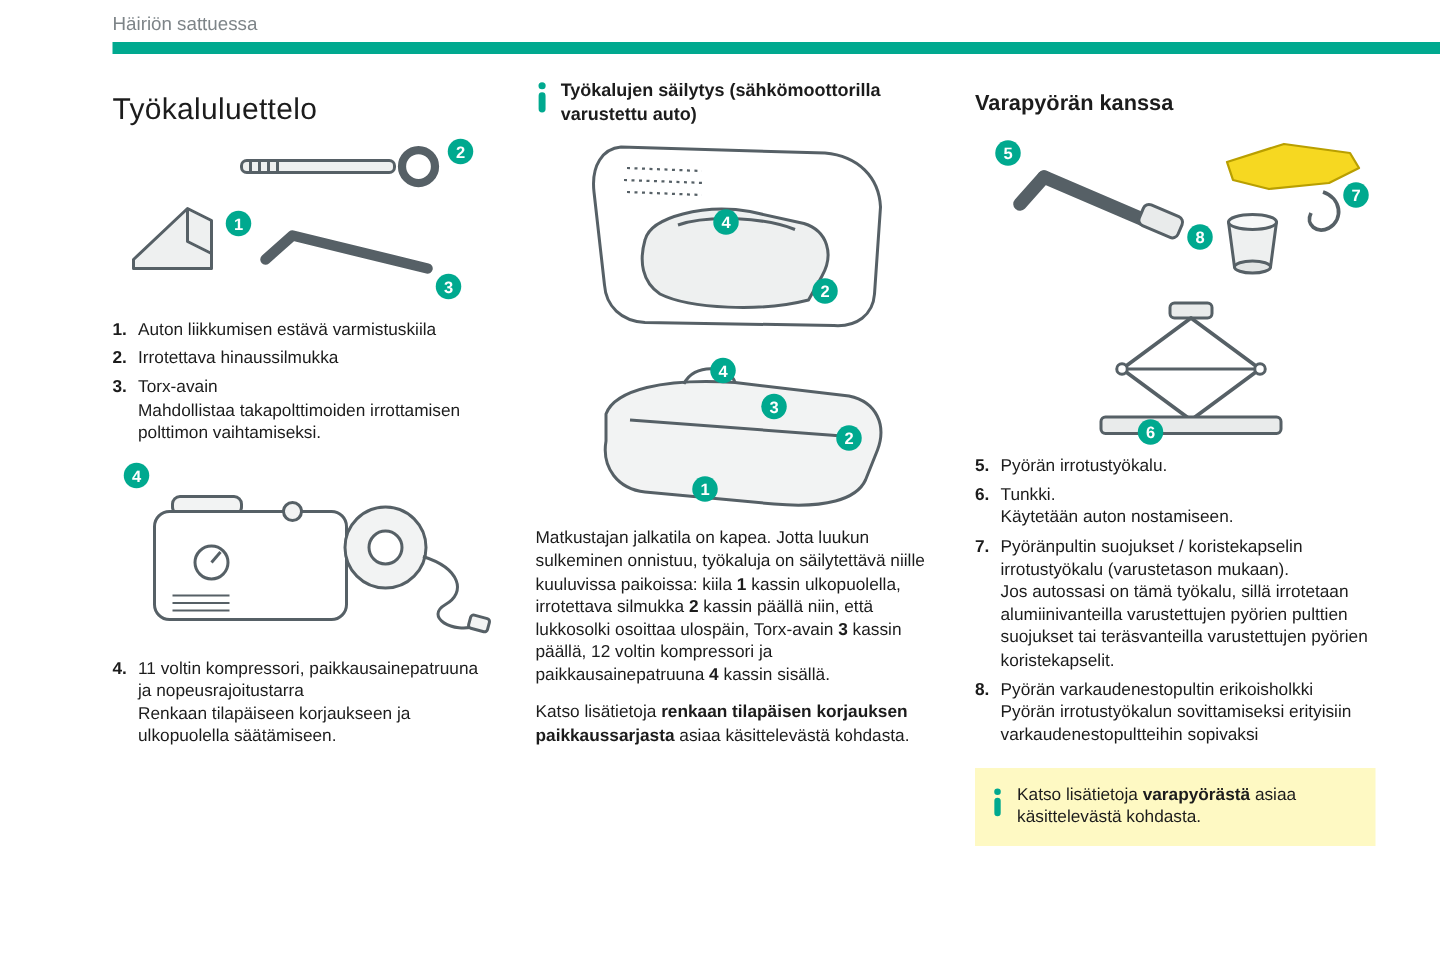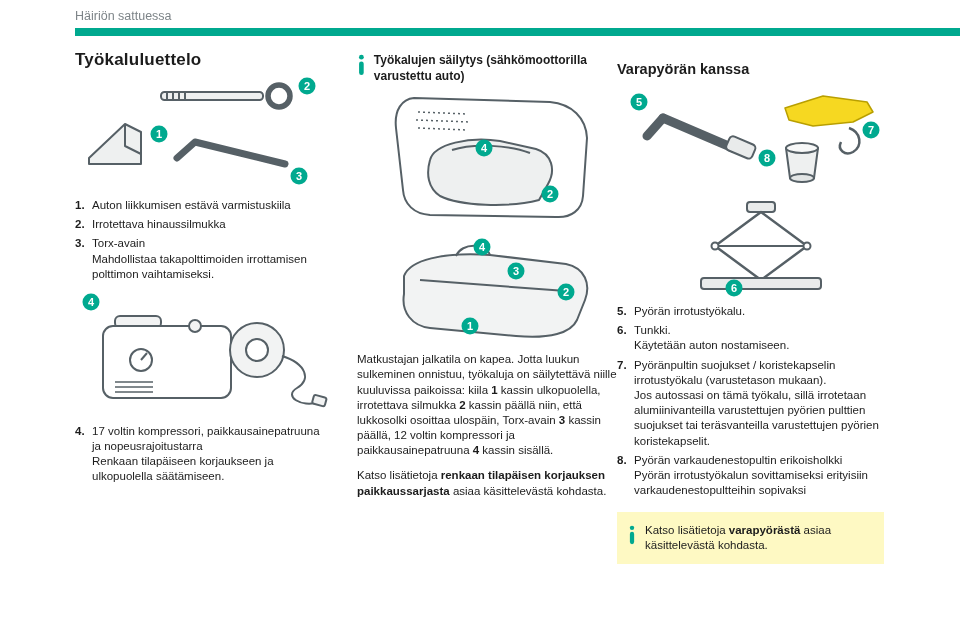--- a/index.html
+++ b/index.html
@@ -7,22 +7,22 @@
   .page {
     position: relative; width: 960px; height: 568px; overflow: hidden;
     background: #ffffff; color: #1c1c1c;
     font-family: "Liberation Sans", sans-serif;
   }
   .section-label { position: absolute; left: 75px; top: 9px; font-size: 12.5px; color: #7d8488; }
   .top-rule { position: absolute; left: 75px; top: 28px; width: 885px; height: 8px; background: #00a98f; }
   .col { position: absolute; top: 48px; }
   .col1 { left: 75px;  width: 253px; }
   .col2 { left: 357px; width: 262px; }
-  .col3 { left: 617px; width: 267px; }
-  h1.title { font-size: 17px; font-weight: bold; margin: 2px 0 4px; letter-spacing: .2px; }
+  .col3 { left: 650px; width: 267px; }
+  h1.title { font-size: 20px; font-weight: normal; margin: 14px 0 4px; letter-spacing: .2px; }
   h2.subtitle { font-size: 14.5px; font-weight: bold; line-height: 1.25; margin: 14px 0 8px; }
   .illus { display: block; margin: 4px auto 6px; }
   .li { display: flex; font-size: 11.5px; line-height: 1.32; margin-bottom: 4px; }
   .li .num { font-weight: bold; flex: 0 0 17px; }
   .li .body { flex: 1; }
   .para { font-size: 11.5px; line-height: 1.32; margin: 6px 0; }
   .b { font-weight: bold; }
   .info-head { display: flex; gap: 8px; margin: 4px 0 4px; align-items: flex-start; }
   .info-title { font-weight: bold; font-size: 12px; line-height: 1.3; padding-top: 1px; }
   .info-box { display: flex; gap: 9px; background: #fef9c3; padding: 10px 11px; margin-top: 14px; align-items: flex-start; }
@@ -106,21 +106,21 @@
       </g>
       <g>
         <circle class="badge" cx="16" cy="16" r="8.5"></circle>
         <text class="badge-num" x="16" y="20">4</text>
       </g>
     </svg>
 
     <div class="li">
       <span class="num">4.</span>
       <span class="body">
-        <span>17 voltin kompressori, paikkausainepatruuna ja nopeusrajoitustarra</span>
+        <span>11 voltin kompressori, paikkausainepatruuna ja nopeusrajoitustarra</span>
         <div>Renkaan tilapäiseen korjaukseen ja ulkopuolella säätämiseen.</div>
       </span>
     </div>
   </div>
 
   <div class="col col2">
 
     <div class="info-head">
       <svg width="11" height="26" viewBox="0 0 11 26">
         <circle cx="5.5" cy="3.2" r="3" fill="#00a98f"></circle>

